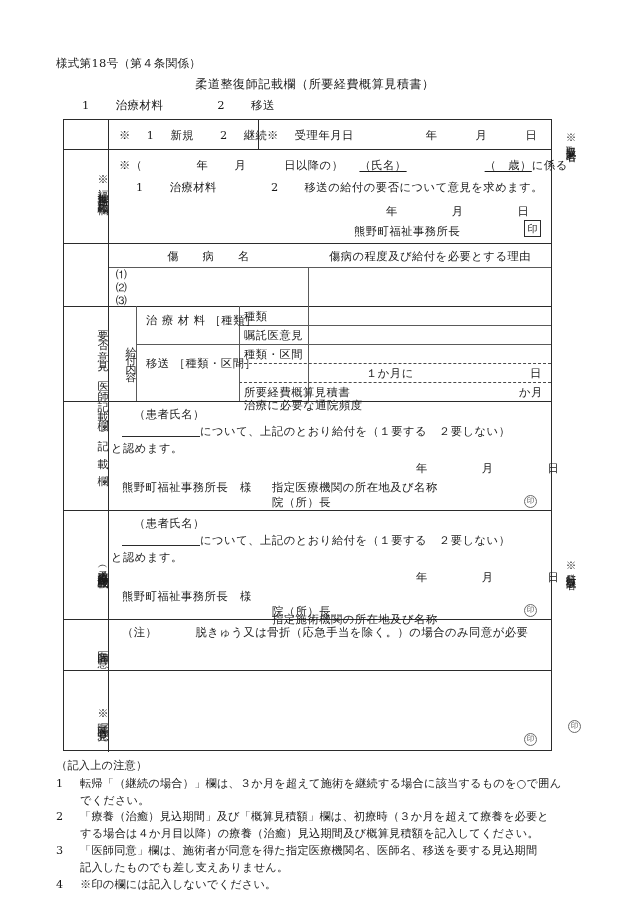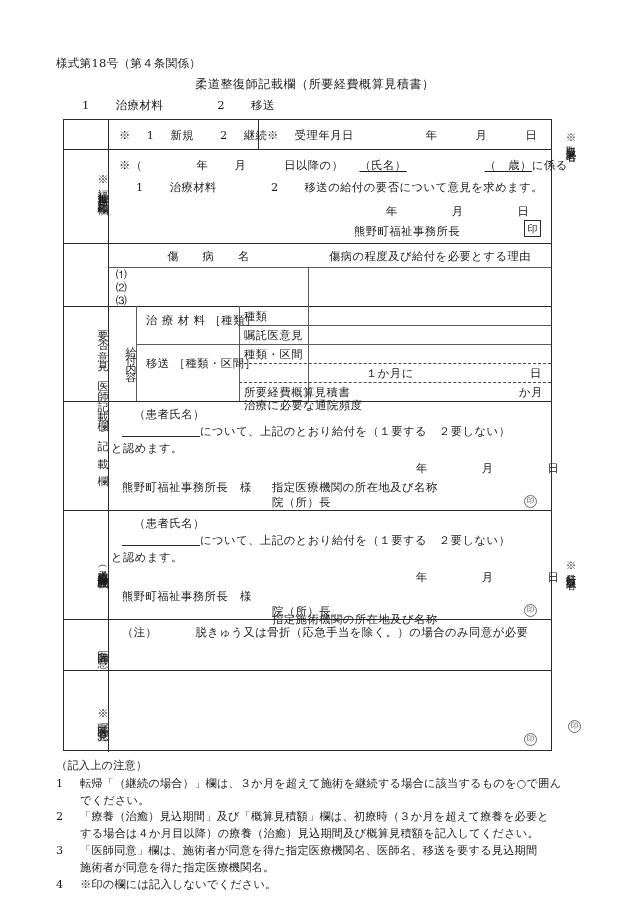--- a/index.html
+++ b/index.html
@@ -307,21 +307,21 @@
       <div class="note-body">
         <div>「療養（治癒）見込期間」及び「概算見積額」欄は、初療時（３か月を超えて療養を必要と</div>
         <div>する場合は４か月目以降）の療養（治癒）見込期間及び概算見積額を記入してください。</div>
       </div>
     </div>
 
     <div class="note-row">
       <div class="note-num">3</div>
       <div class="note-body">
         <div>「医師同意」欄は、施術者が同意を得た指定医療機関名、医師名、移送を要する見込期間</div>
-        <div>施術者が同意を得た指定医療機関名。</div>
+        <div>記入したものでも差し支えありません。</div>
       </div>
     </div>
 
     <div class="note-row">
       <div class="note-num">4</div>
       <div class="note-body">
         <div>※印の欄には記入しないでください。</div>
       </div>
     </div>
   </div>

